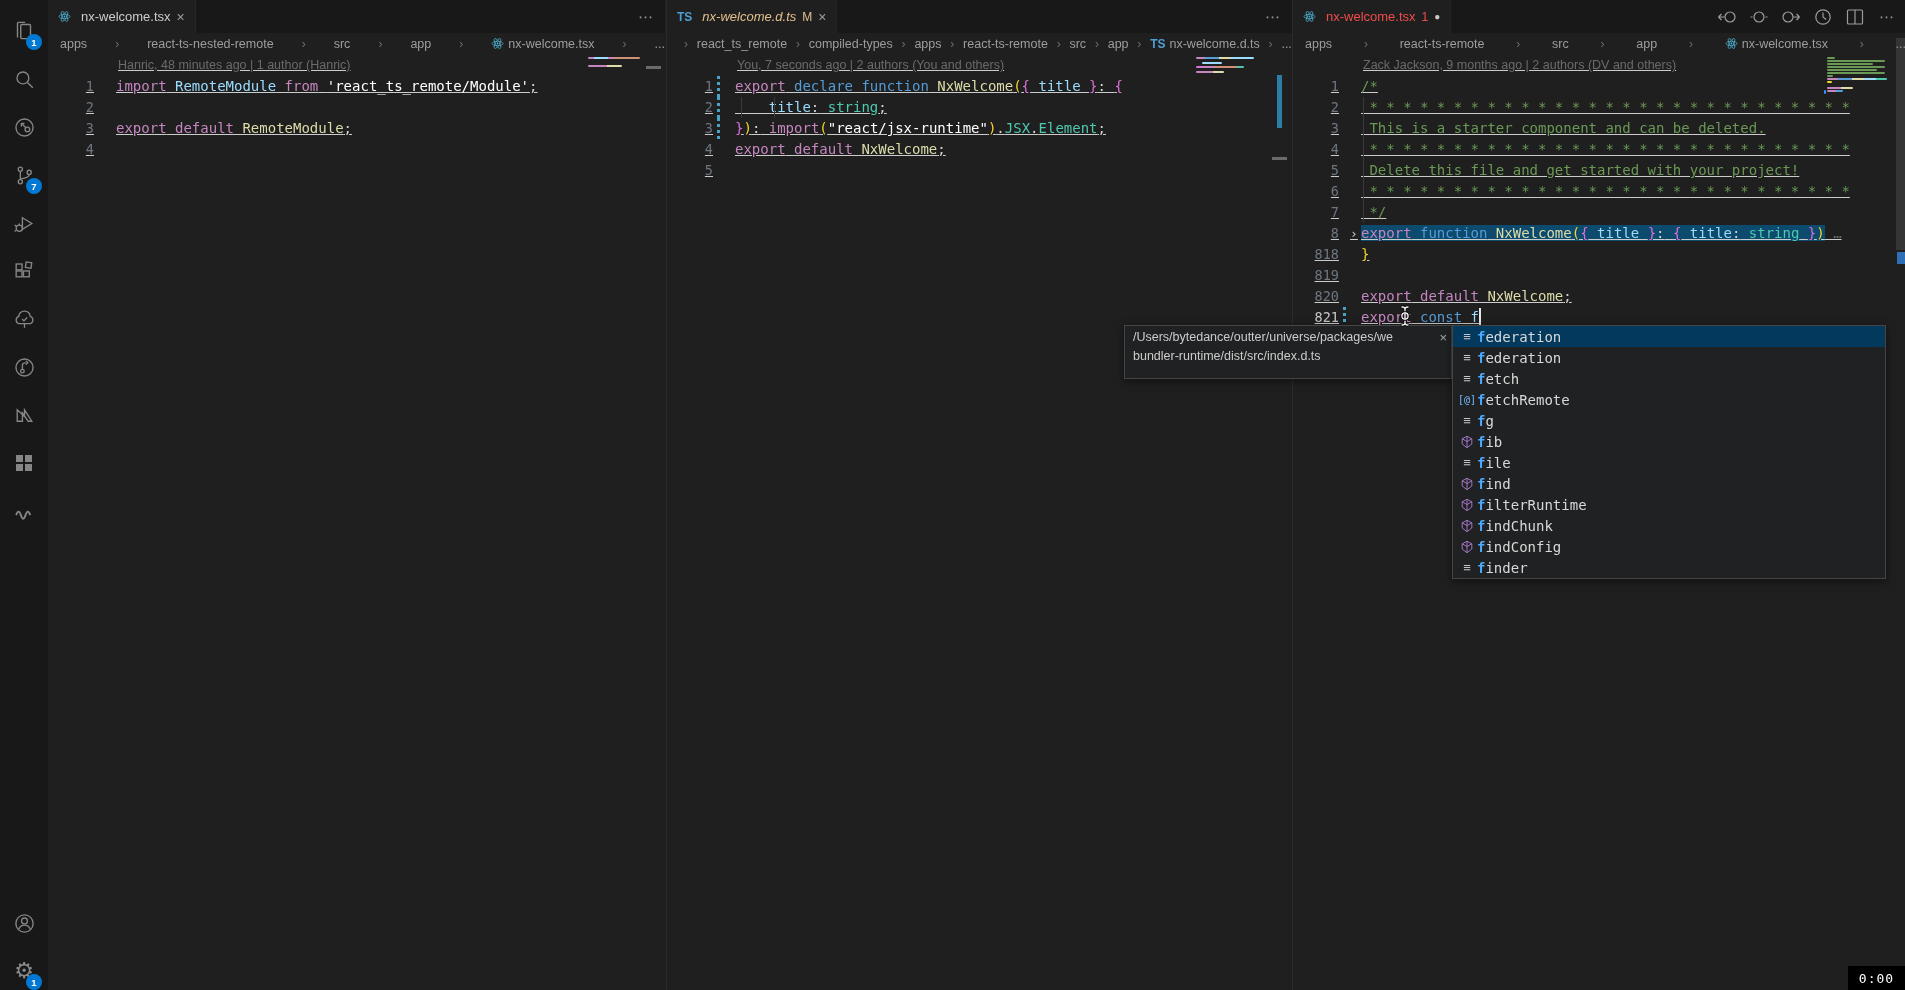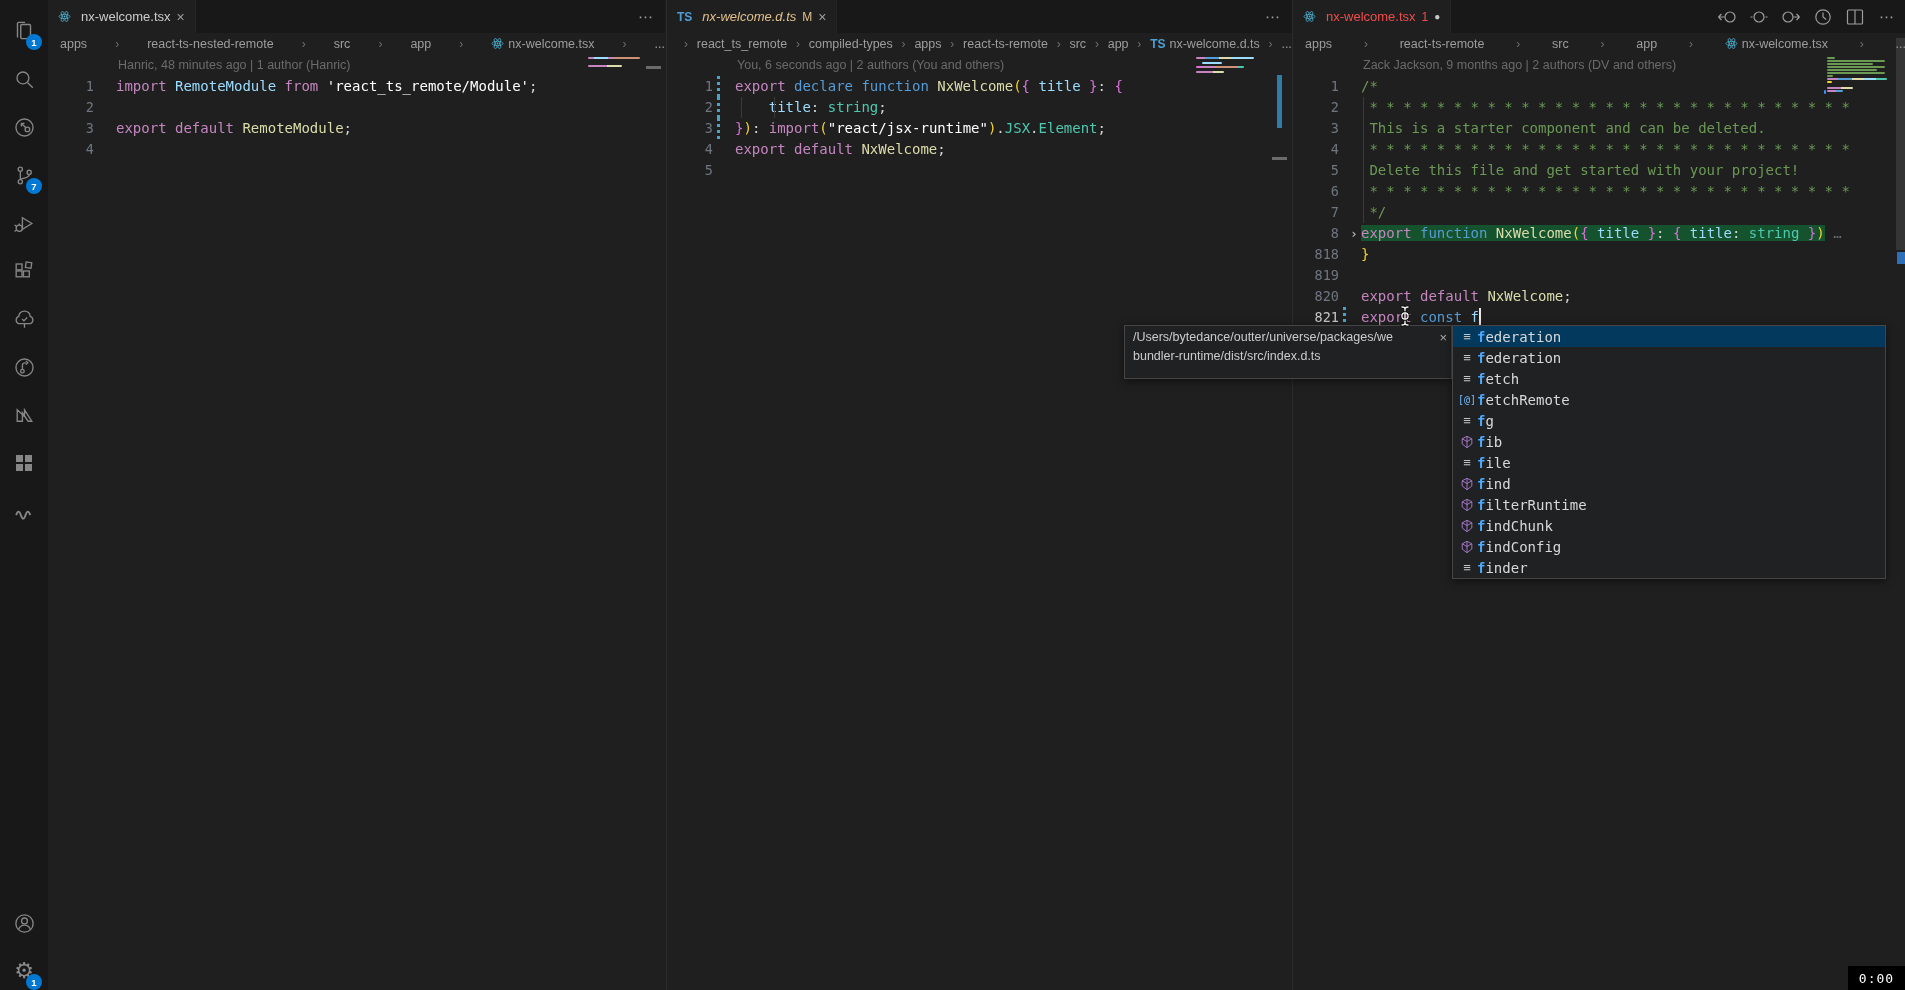--- a/index.html
+++ b/index.html
@@ -28,31 +28,31 @@
   .pane-actions .icon-btn{cursor:pointer;display:flex;align-items:center;justify-content:center;width:22px;height:22px;}
   .pane-actions svg{stroke:#9d9d9d;fill:none;stroke-width:1.2;}
   .more-glyph{font-size:15px;letter-spacing:1px;color:#9d9d9d;}
   .crumbs{position:absolute;left:0;right:0;top:33px;height:22px;display:flex;align-items:center;padding-left:12px;
           font-size:12.5px;color:#9d9d9d;white-space:nowrap;overflow:hidden;justify-content:space-between;}
   .crumb{cursor:pointer;}
   .crumb-sep{color:#6e6e6e;margin:0 5px;font-size:12px;}
   .crumb-ico{margin-right:4px;display:inline-flex;vertical-align:-2px;}
   .ts-badge{color:#4E9FD4;font-size:12px;font-weight:bold;margin-right:4px;}
   
-  .editor{position:absolute;left:0;right:0;top:55px;bottom:0;}
+  .editor{position:absolute;left:0;right:0;top:55px;bottom:0;text-decoration:underline;}
   .blame{height:21px;line-height:21px;padding-left:70px;color:#6b6b6b;font-size:12.5px;white-space:pre;}
   .cline{display:flex;height:21px;line-height:21px;font-family:"DejaVu Sans Mono",monospace;font-size:14px;white-space:pre;cursor:text;}
   .ln{width:46px;text-align:right;color:#6E7681;flex:none;font-size:13.5px;}
   .ln.active{color:#C6C6C6;}
   .gut{width:8px;flex:none;position:relative;}
   .gmark{position:absolute;left:4px;top:0;width:3px;height:21px;
          background:repeating-linear-gradient(180deg,#4BA3C3 0 3px,rgba(0,0,0,0) 3px 6px);}
   .fold{width:14px;flex:none;color:#C5C5C5;font-size:13px;text-align:center;cursor:pointer;}
   .code{flex:1;}
-  .hl-band{background:#14532d;}
+  .hl-band{background:#0c4a6e;}
   .tk-kw{color:#C586C0}.tk-kw2{color:#569CD6}.tk-fn{color:#DCDCAA}.tk-var{color:#9CDCFE}
   .tk-str{color:#ffffff}.tk-type{color:#4EC9B0}.tk-com{color:#6A9955}.tk-fg{color:#D4D4D4}
   .tk-br1{color:#F2D42C}.tk-br2{color:#DA70D6}.tk-dim{color:#6b6b6b}
   .caret{display:inline-block;width:1.5px;height:17px;background:#E8E8E8;vertical-align:-3px;}
   .guide{position:absolute;width:1px;background:#3A3A3A;}
   
   .mini{position:absolute;}
   .mini div{position:absolute;height:2px;border-radius:1px;}
   .ov{position:absolute;}
   
@@ -254,21 +254,21 @@
         <span class="crumb-sep">›</span>
         <span class="crumb"><span>src</span></span>
         <span class="crumb-sep">›</span>
         <span class="crumb"><span>app</span></span>
         <span class="crumb-sep">›</span>
         <span class="crumb"><span class="ts-badge">TS</span><span>nx-welcome.d.ts</span></span>
         <span class="crumb-sep">›</span>
         <span class="crumb"><span>...</span></span>
       </div>
       <div class="editor">
-        <div class="blame">You, 6 seconds ago | 2 authors (You and others)</div>
+        <div class="blame">You, 7 seconds ago | 2 authors (You and others)</div>
         <div class="cline"><span class="ln">1</span><span class="gut"><i class="gmark"></i></span><span class="fold"></span><span class="code"><span><span class="tk-kw">export</span><span class="tk-kw2"> declare</span><span class="tk-kw2"> function</span><span class="tk-fn"> NxWelcome</span><span class="tk-br1">(</span><span class="tk-br2">{</span><span class="tk-var"> title </span><span class="tk-br2">}</span><span class="tk-fg">:</span><span class="tk-fg"> </span><span class="tk-br2">{</span></span></span></div>
         <div class="cline"><span class="ln">2</span><span class="gut"><i class="gmark"></i></span><span class="fold"></span><span class="code"><span><span class="tk-var">    title</span><span class="tk-fg">:</span><span class="tk-type"> string</span><span class="tk-fg">;</span></span></span></div>
         <div class="cline"><span class="ln">3</span><span class="gut"><i class="gmark"></i></span><span class="fold"></span><span class="code"><span><span class="tk-br2">}</span><span class="tk-br1">)</span><span class="tk-fg">:</span><span class="tk-kw"> import</span><span class="tk-br1">(</span><span class="tk-str">"react/jsx-runtime"</span><span class="tk-br1">)</span><span class="tk-fg">.</span><span class="tk-type">JSX</span><span class="tk-fg">.</span><span class="tk-type">Element</span><span class="tk-fg">;</span></span></span></div>
         <div class="cline"><span class="ln">4</span><span class="gut"></span><span class="fold"></span><span class="code"><span><span class="tk-kw">export</span><span class="tk-kw"> default</span><span class="tk-fn"> NxWelcome</span><span class="tk-fg">;</span></span></span></div>
         <div class="cline"><span class="ln">5</span><span class="gut"></span><span class="fold"></span><span class="code"><span></span></span></div>
       </div>
     </div>
   <div class="pane" id="pane2" style="left:1292px;width:613px;">
       <div class="tabbar">
         <div class="tab">

